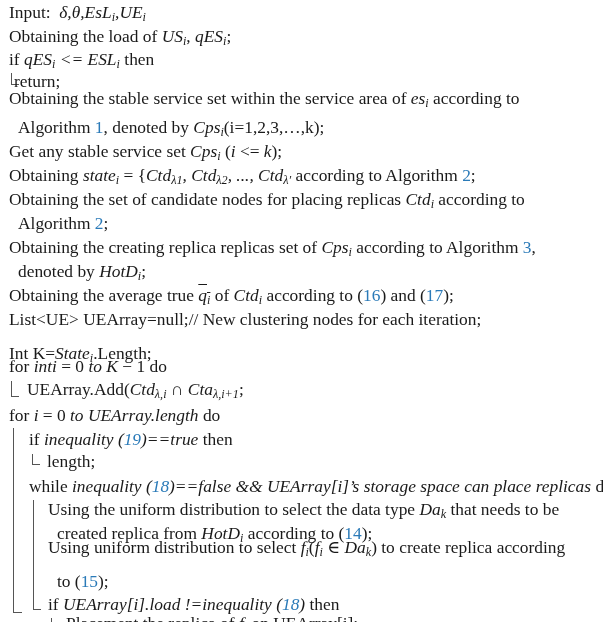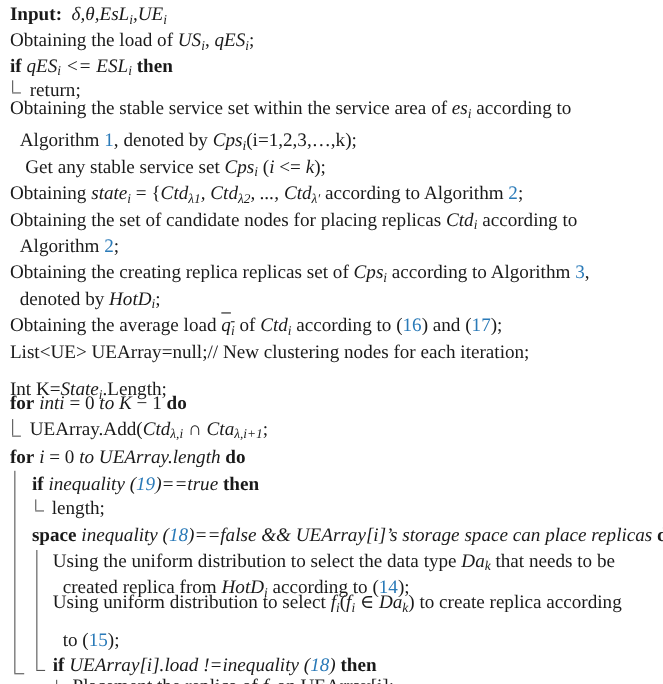--- a/index.html
+++ b/index.html
@@ -5,21 +5,21 @@
   html, body { margin: 0; padding: 0; background: #ffffff; }
   body {
     width: 603px; height: 622px; overflow: hidden; position: relative;
     font-family: "Liberation Serif", "DejaVu Serif", serif;
     color: #1a1a1a; font-size: 17.4px;
   }
   .algo { position: absolute; left: 0; top: 0; width: 603px; }
   .ln {
     position: absolute; left: 0; white-space: nowrap; line-height: 22px; height: 22px;
   }
-  .kw { font-weight: bold; }
+  .kw { font-weight: normal; }
   .m { font-style: italic; margin-top: 16px; }
   .ref { color: #2a7ab8; }
   sub { font-size: 70%; vertical-align: -0.28em; line-height: 0; }
   .ovl { text-decoration: overline; }
   .bar { position: absolute; background: #555; }
 </style>
 </head>
 <body>
 
 <div class="algo">
@@ -34,32 +34,32 @@
   </div>
 
   <div class="ln" style="top:48px;left:9px">
     <span class="kw">if</span>
     <span class="m">qES<sub>i</sub> &lt;= ESL<sub>i</sub></span>
     <span class="kw">then</span>
   </div>
 
   <div class="bar" style="left:11px;top:73px;width:1px;height:11px"></div>
   <div class="bar" style="left:11px;top:84px;width:8px;height:1px"></div>
-  <div class="ln" style="top:70px;left:27px">
+  <div class="ln" style="top:70px;left:14px">
     <span>return;</span>
   </div>
 
   <div class="ln" style="top:87px;left:9px">
     <span>Obtaining the stable service set within the service area of </span><span class="m">es<sub>i</sub></span><span> according to</span>
   </div>
   <div class="ln" style="top:116px;left:18px">
     <span>Algorithm </span><span class="ref">1</span><span>, denoted by </span><span class="m">Cps<sub>i</sub></span><span>(i=1,2,3,…,k);</span>
   </div>
 
-  <div class="ln" style="top:140px;left:23px">
+  <div class="ln" style="top:140px;left:9px">
     <span>Get any stable service set </span><span class="m">Cps<sub>i</sub></span> (<span class="m">i</span> &lt;= <span class="m">k</span>);
   </div>
 
   <div class="ln" style="top:164px;left:9px">
     <span>Obtaining </span><span class="m">state<sub>i</sub></span> = {<span class="m">Ctd<sub>λ1</sub>, Ctd<sub>λ2</sub>, ..., Ctd<sub>λ′</sub></span><span> according to Algorithm </span><span class="ref">2</span>;
   </div>
 
   <div class="ln" style="top:188px;left:9px">
     <span>Obtaining the set of candidate nodes for placing replicas </span><span class="m">Ctd<sub>i</sub></span><span> according to</span>
   </div>
@@ -68,21 +68,21 @@
   </div>
 
   <div class="ln" style="top:236px;left:9px">
     <span>Obtaining the creating replica replicas set of </span><span class="m">Cps<sub>i</sub></span><span> according to Algorithm </span><span class="ref">3</span>,
   </div>
   <div class="ln" style="top:260px;left:18px">
     <span>denoted by </span><span class="m">HotD<sub>i</sub></span>;
   </div>
 
   <div class="ln" style="top:284px;left:9px">
-    <span>Obtaining the average load </span><span class="m ovl">q<sub>i</sub></span><span> of </span><span class="m">Ctd<sub>i</sub></span><span> according to (</span><span class="ref">16</span><span>) and (</span><span class="ref">17</span><span>);</span>
+    <span>Obtaining the average true </span><span class="m ovl">q<sub>i</sub></span><span> of </span><span class="m">Ctd<sub>i</sub></span><span> according to (</span><span class="ref">16</span><span>) and (</span><span class="ref">17</span><span>);</span>
   </div>
 
   <div class="ln" style="top:308px;left:9px">
     <span>List&lt;UE&gt; UEArray=null;// New clustering nodes for each iteration;</span>
   </div>
 
   <div class="ln" style="top:342px;left:9px">
     <span>Int K=</span><span class="m">State<sub>i</sub></span><span>.Length;</span>
   </div>
 
@@ -113,21 +113,21 @@
     <span class="kw">then</span>
   </div>
 
   <div class="bar" style="left:32px;top:454px;width:1px;height:10px"></div>
   <div class="bar" style="left:32px;top:464px;width:8px;height:1px"></div>
   <div class="ln" style="top:450px;left:47px">
     <span>length;</span>
   </div>
 
   <div class="ln" style="top:475px;left:29px">
-    <span class="kw">space</span>
+    <span class="kw">while</span>
     <span class="m">inequality (</span><span class="ref m">18</span><span class="m">)==false &amp;&amp; UEArray[i]’s storage space can place replicas</span>
     <span class="kw">do</span>
   </div>
 
   <div class="bar" style="left:33px;top:500px;width:1px;height:109px"></div>
   <div class="bar" style="left:33px;top:609px;width:8px;height:1px"></div>
 
   <div class="ln" style="top:498px;left:48px">
     <span>Using the uniform distribution to select the data type </span><span class="m">Da<sub>k</sub></span><span> that needs to be</span>
   </div>

